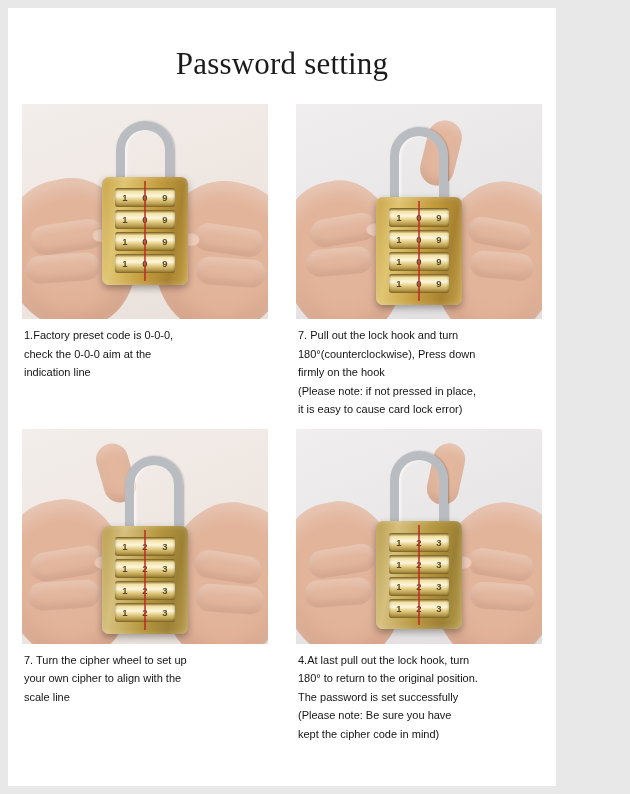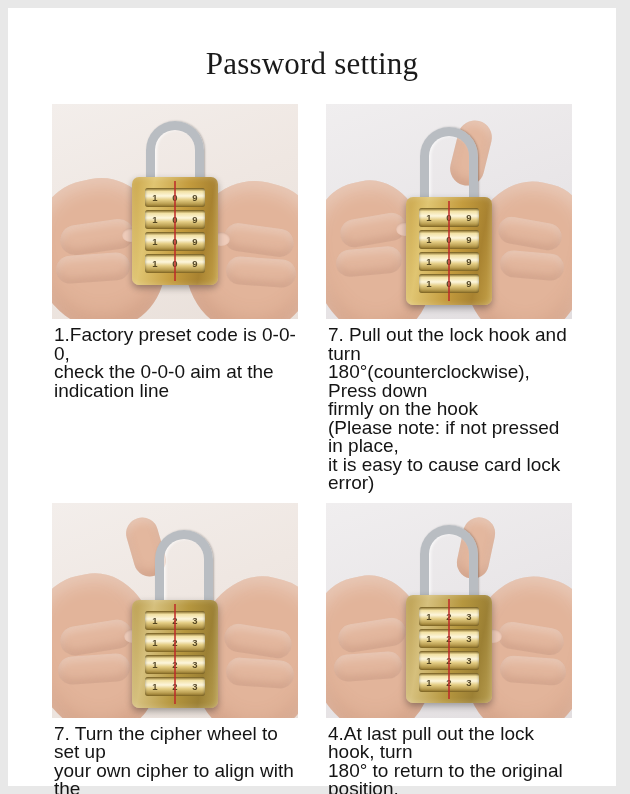--- a/index.html
+++ b/index.html
@@ -10,21 +10,21 @@
     width: 630px;
     height: 794px;
     background: #e8e8e8;
     font-family: "Liberation Sans", sans-serif;
     overflow: hidden;
   }
   .page {
     position: absolute;
     left: 8px;
     top: 8px;
-    width: 608px;
+    width: 548px;
     height: 778px;
     background: #ffffff;
     box-sizing: border-box;
   }
   .title {
     text-align: center;
     font-size: 31px;
     font-weight: 400;
     color: #1a1a1a;
     margin: 38px 0 0 0;
@@ -44,21 +44,21 @@
     flex-direction: column;
   }
   .photo {
     width: 246px;
     height: 215px;
     position: relative;
     overflow: hidden;
     background: #efe9e6;
   }
   .caption {
-    font-size: 19px;
+    font-size: 11px;
     line-height: 18.5px;
     color: #141414;
     margin-top: 7px;
     white-space: pre-line;
     padding-left: 2px;
   }
 
   
   .bg {
     position: absolute;

